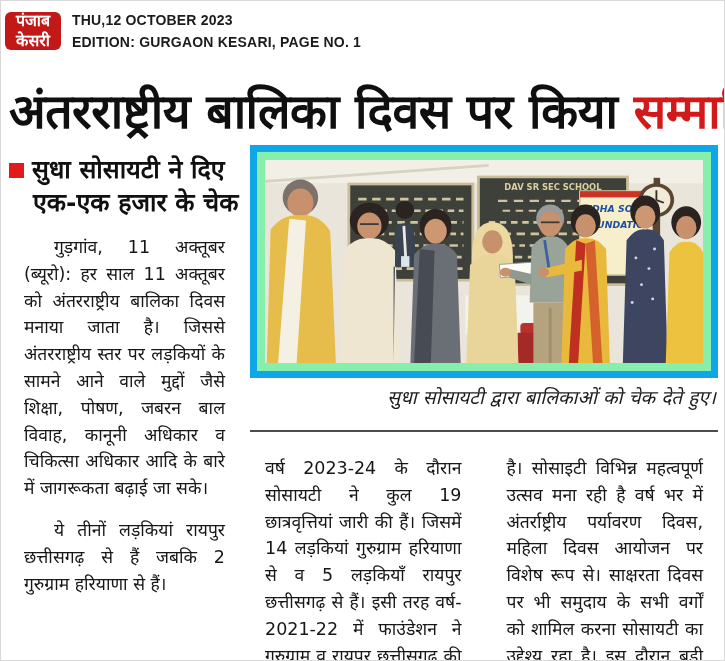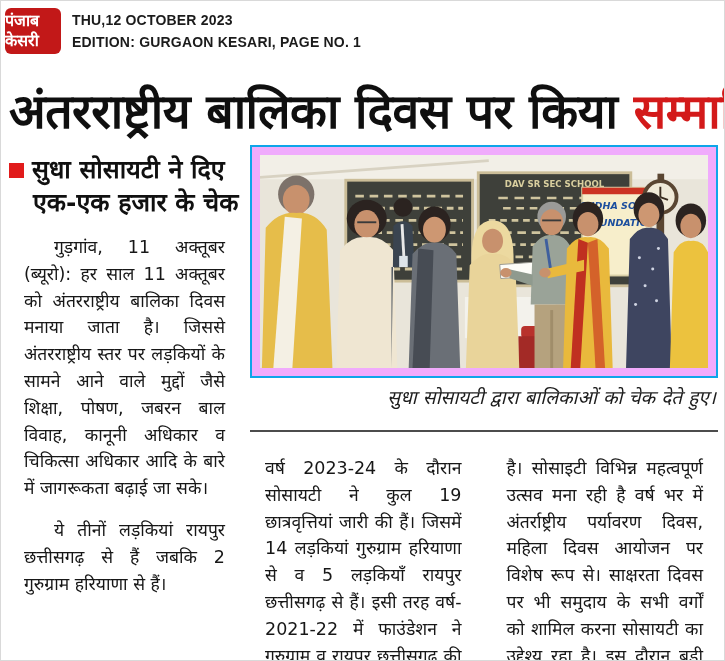--- a/index.html
+++ b/index.html
@@ -4,43 +4,43 @@
 <style>
   html,body{margin:0;padding:0;background:#ffffff;}
   .page{
     width:725px;height:661px;box-sizing:border-box;background:#ffffff;
     border:1px solid #d9d9d9;overflow:hidden;
     font-family:"DejaVu Sans",sans-serif;color:#161616;
   }
   
   .masthead{display:flex;align-items:center;gap:11px;padding:7px 8px 3px 4px;height:56px;box-sizing:border-box;}
   .logo{
-    width:56px;height:46px;background:#c21818;border-radius:6px;color:#ffffff;
-    display:flex;flex-direction:column;justify-content:center;text-align:left;
+    width:56px;height:38px;background:#c21818;border-radius:6px;color:#ffffff;
+    display:flex;flex-direction:column;justify-content:center;text-align:center;
     font-weight:bold;font-size:16px;line-height:20px;flex:none;
   }
   .dateline{font-family:"Liberation Sans",sans-serif;font-weight:bold;font-size:14px;line-height:22px;color:#1b1b1b;letter-spacing:.2px;}
   
   .headline{
     margin:24px 8px 2px;font-size:48px;font-weight:bold;line-height:1.25;
     text-align:center;color:#0f0f0f;letter-spacing:-.5px;white-space:nowrap;
   }
   .headline .hl-red{color:#d31a1a;}
   
   .content{display:flex;gap:10px;padding:2px 6px 0 8px;}
   .left-col{width:231px;flex:none;}
   .subhead{font-size:25px;font-weight:bold;line-height:33px;margin:8px 0 12px;color:#101010;}
   .subhead .bullet{display:inline-block;width:15px;height:15px;background:#e11b1b;margin-right:8px;}
   .subhead .l2{padding-left:24px;}
   p.body{font-size:17.5px;line-height:26.8px;text-align:justify;margin:15px;color:#171717;text-indent:30px;}
   p.body.noindent{text-indent:0;}
   
   .right-area{flex:1;display:flex;flex-direction:column;min-width:0;}
   .photo{
-    height:233px;margin:0;border:2px solid #0ea5e9;background:#f0abfc;
+    height:233px;margin:0;border:7px solid #0ea5e9;background:#86efac;
     padding:8px;box-sizing:border-box;
   }
   .photo svg{display:block;width:100%;height:100%;}
   .caption{
     font-family:"DejaVu Serif",serif;font-style:italic;font-size:19px;
     padding:6px 2px 20px;color:#1c1c1c;text-align:right;
   }
   .rule{border:none;border-top:2px solid #4c4c4c;margin:0 0 8px;}
   .two-cols{display:flex;gap:15px;}
   .col{flex:1;min-width:0;}

